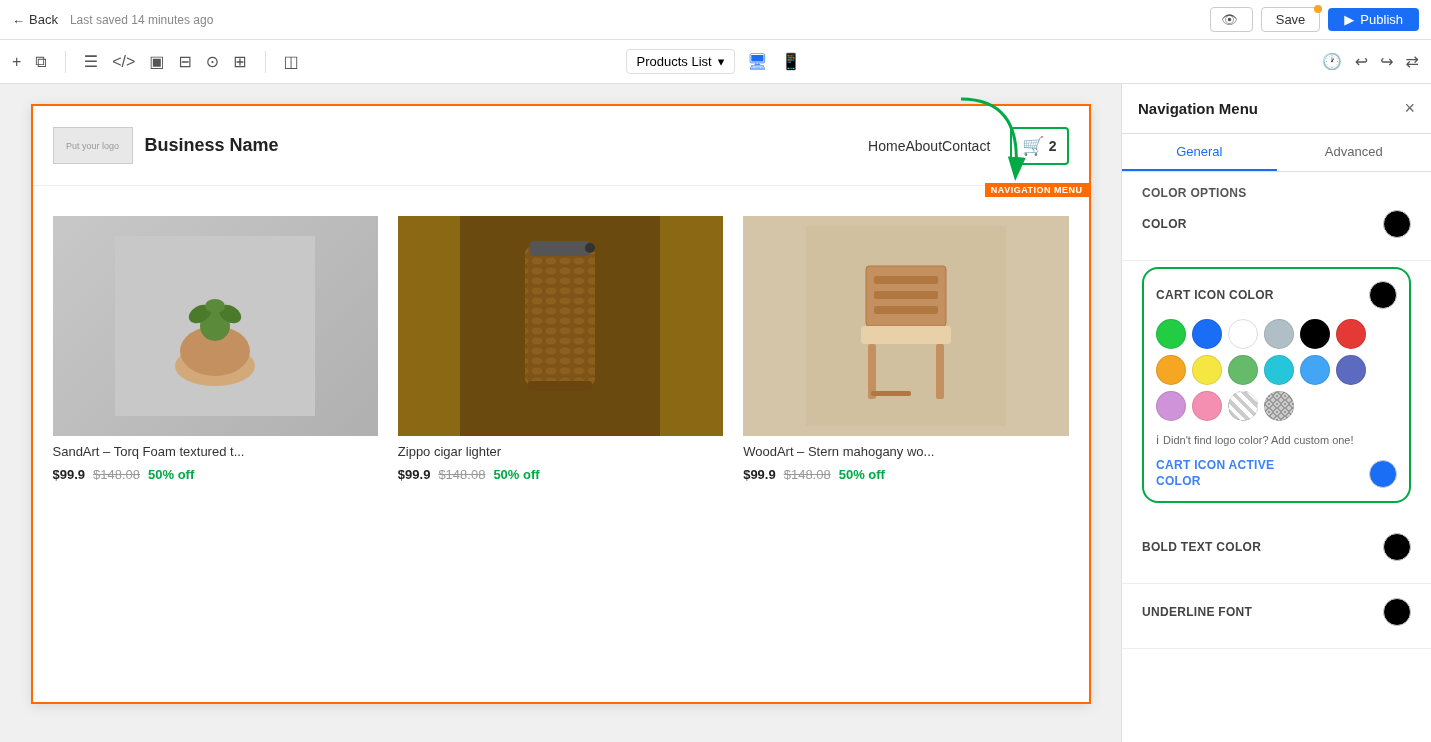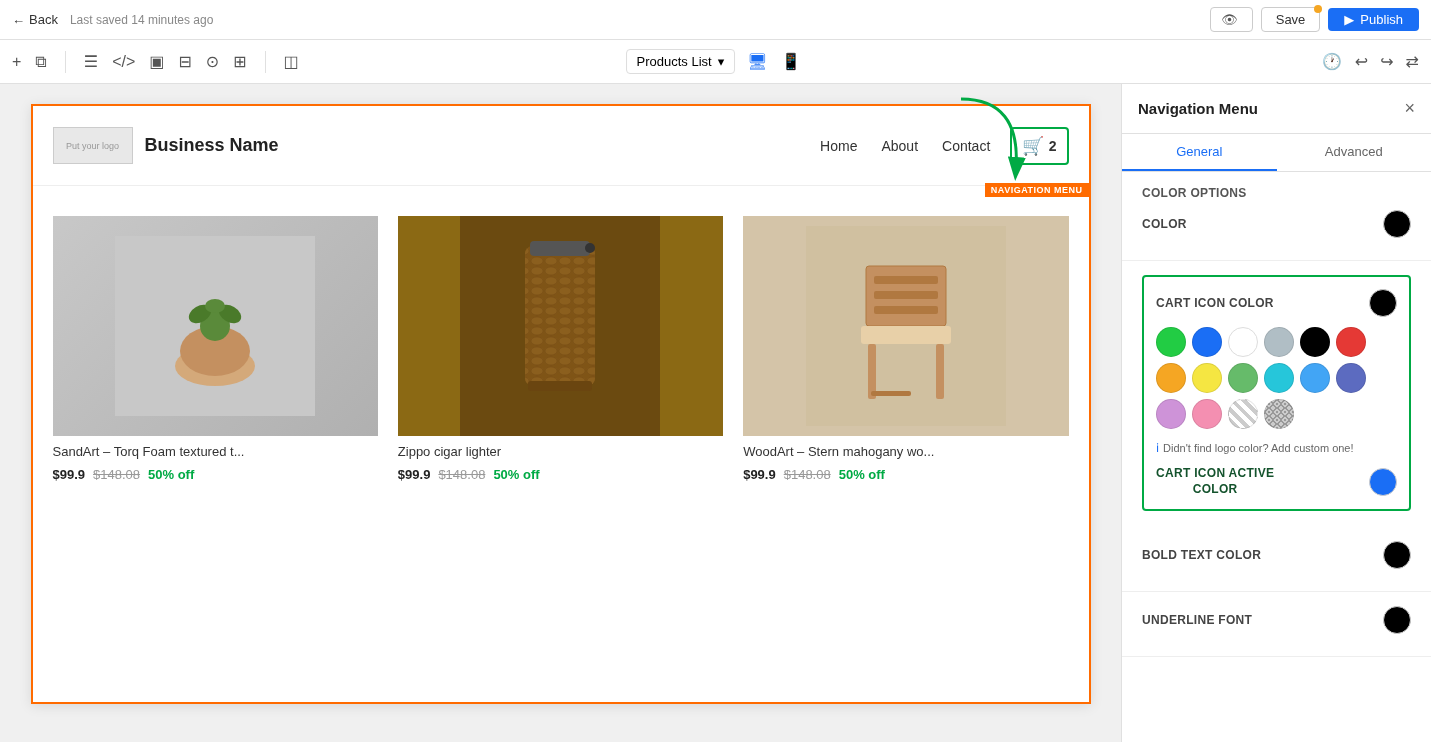--- a/index.html
+++ b/index.html
@@ -58,21 +58,21 @@
 
     
     .site-nav {
       display: flex; align-items: center; justify-content: space-between;
       padding: 0 20px; height: 80px; border-bottom: 1px solid #eee;
       position: relative;
     }
     .site-logo { display: flex; align-items: center; gap: 12px; }
     .logo-placeholder { width: 80px; height: 37px; background: #e8e8e8; display: flex; align-items: center; justify-content: center; font-size: 9px; color: #999; border: 1px solid #ccc; }
     .business-name { font-size: 18px; font-weight: 600; color: #222; }
-    .nav-links { display: flex; align-items: flex-start; gap: 24px; }
+    .nav-links { display: flex; align-items: flex-start; }
     .nav-link { font-size: 14px; color: #333; cursor: pointer; }
     .cart-icon-btn {
       display: flex; align-items: center; gap: 4px;
       background: none; border: 2px solid #00aa44; border-radius: 4px;
       padding: 6px 10px; cursor: pointer; color: #333; font-size: 16px;
     }
     .cart-count { font-size: 14px; font-weight: 600; }
     .nav-label-badge {
       position: absolute; bottom: -12px; right: 0;
       background: #ff6b00; color: #fff; font-size: 9px; font-weight: 700;
@@ -134,37 +134,37 @@
       margin-bottom: 8px;
     }
     .color-row-label { font-size: 12px; font-weight: 600; color: #444; text-transform: uppercase; letter-spacing: 0.3px; }
     .color-swatch-btn {
       width: 28px; height: 28px; border-radius: 50%; border: 1px solid #ccc;
       cursor: pointer; display: flex; align-items: center; justify-content: center;
     }
 
     
     .cart-color-section {
-      border: 2px solid #00aa44; border-radius: 4px; margin: 8px 10px 10px 10px;
+      border: 2px solid #00aa44; border-radius: 16px; margin: 0 10px 10px 10px;
       padding: 12px;
     }
     .color-palette { display: flex; flex-wrap: wrap; gap: 6px; margin: 10px 0; }
     .palette-color {
       width: 30px; height: 30px; border-radius: 50%; cursor: pointer;
       border: 1px solid rgba(0,0,0,0.1);
     }
     .palette-transparent { background: repeating-linear-gradient(45deg, #fff 0, #fff 4px, #ccc 4px, #ccc 8px); }
     .palette-gray-pattern { background: radial-gradient(circle, #999 25%, #ccc 25%, #ccc 50%, #999 50%, #999 75%, #ccc 75%); background-size: 8px 8px; }
     .custom-color-hint { font-size: 11px; color: #666; display: flex; align-items: center; gap: 4px; margin-top: 6px; }
     .hint-icon { color: #1a6ef5; font-size: 12px; }
 
     .cart-active-row {
       display: flex; align-items: center; justify-content: space-between; margin-top: 10px;
     }
-    .cart-active-label { font-size: 12px; font-weight: 600; color: #14532d; text-transform: uppercase; letter-spacing: 0.3px; line-height: 1.3; text-align: center; }
+    .cart-active-label { font-size: 12px; font-weight: 600; color: #3b82f6; text-transform: uppercase; letter-spacing: 0.3px; line-height: 1.3; }
 
     
     .panel-body::-webkit-scrollbar { width: 4px; }
     .panel-body::-webkit-scrollbar-thumb { background: #ccc; border-radius: 2px; }
   </style>
 </head>
 <body>
 
 <div class="top-bar">
   <div class="top-bar-left">

